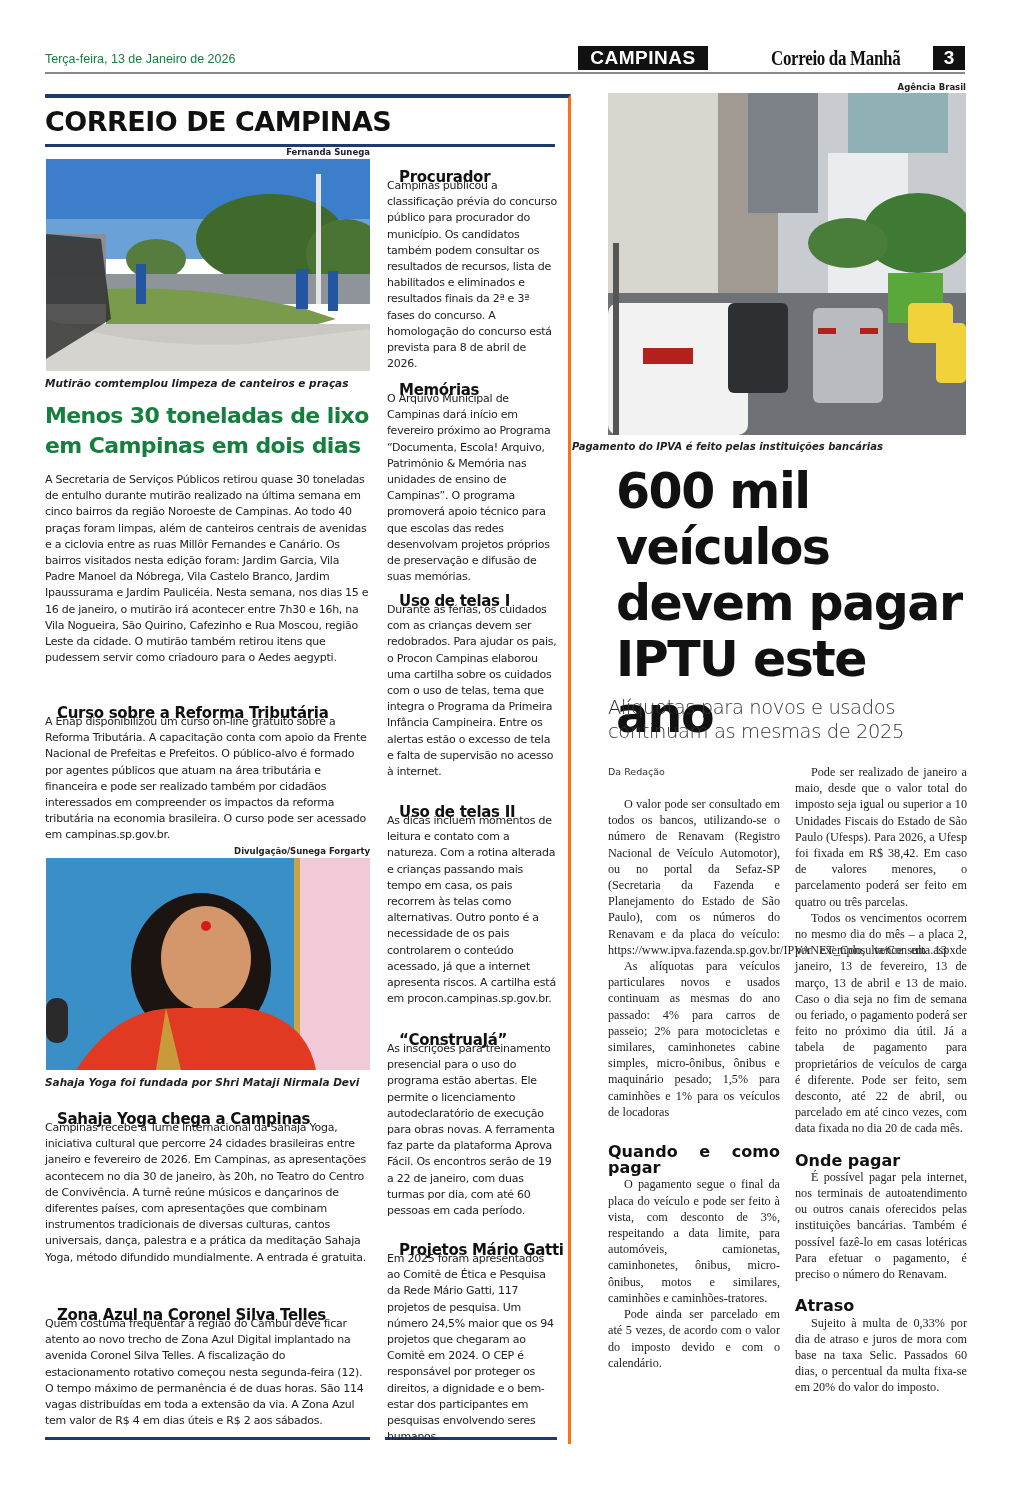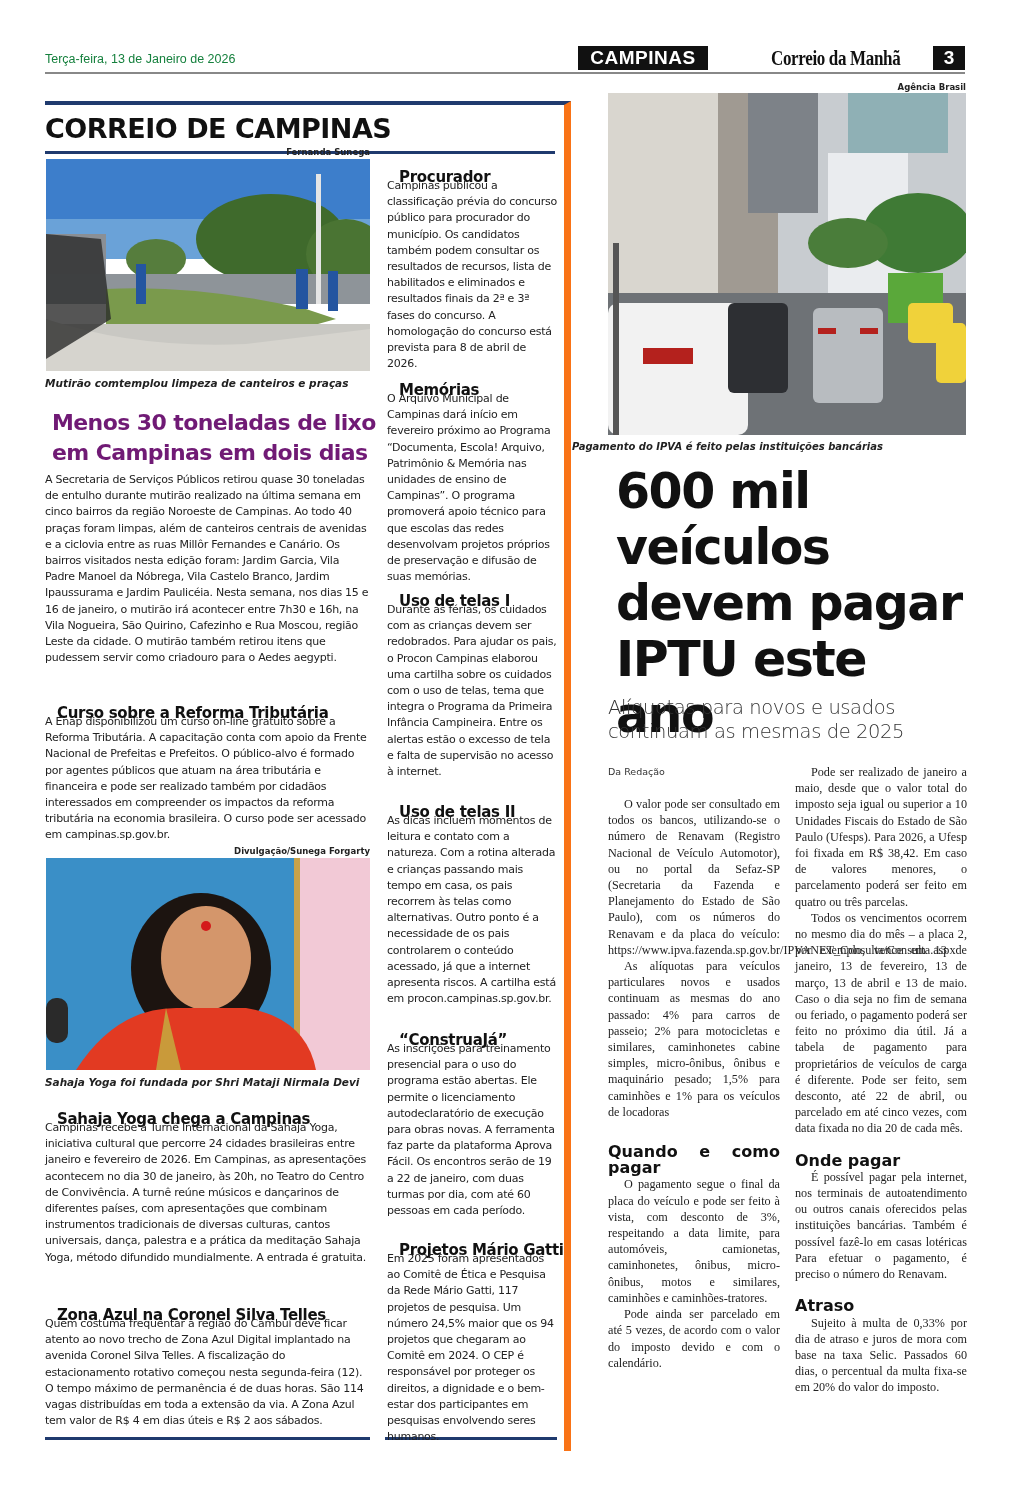--- a/index.html
+++ b/index.html
@@ -6,35 +6,35 @@
   body { width:1010px; height:1488px; position:relative; overflow:hidden; color:#1a1a1a; font-family:"DejaVu Sans", sans-serif; }
 
   
   .masthead { position:absolute; left:45px; top:44px; width:920px; height:28px; border-bottom:2px solid #888; }
   .date { position:absolute; left:0; top:8px; font-size:12.5px; color:#15803d; font-family:"Liberation Sans", sans-serif; }
   .section-label { position:absolute; left:533px; top:2px; width:130px; height:24px; background:#111; color:#fff; font-family:"Liberation Sans", sans-serif; font-weight:bold; font-size:19px; letter-spacing:0.5px; text-align:center; line-height:24px; }
   .paper-name { position:absolute; left:726px; top:3px; font-family:"Liberation Serif", serif; font-weight:bold; font-size:20px; letter-spacing:-0.4px; color:#111; transform:scaleX(0.85); transform-origin:left; }
   .page-number { position:absolute; right:0; top:2px; width:32px; height:24px; background:#111; color:#fff; font-family:"Liberation Sans", sans-serif; font-weight:bold; font-size:19px; text-align:center; line-height:24px; }
 
   
-  .box { position:absolute; left:45px; top:101px; width:526px; height:1350px; border-top:4px solid #1f3a6e; border-right:7px solid #f97316; box-sizing:border-box; }
+  .box { position:absolute; left:45px; top:94px; width:526px; height:1350px; border-top:4px solid #1f3a6e; border-right:3px solid #f97316; box-sizing:border-box; }
   .box-title { position:absolute; left:0; top:8px; font-family:"DejaVu Sans", sans-serif; font-weight:bold; font-size:27px; letter-spacing:-0.5px; color:#111; }
   .box-rule { position:absolute; left:0; top:46px; width:510px; height:3px; background:#1f3a6e; }
   .box-bottom-left { position:absolute; left:45px; top:1437px; width:325px; height:3px; background:#1f3a6e; }
   .box-bottom-mid { position:absolute; left:385px; top:1437px; width:172px; height:3px; background:#1f3a6e; }
 
   .credit { font-family:"DejaVu Sans", sans-serif; font-size:8.5px; color:#222; text-align:right; font-weight:600; }
   .caption { font-family:"DejaVu Sans", sans-serif; font-style:italic; font-size:10.5px; color:#222; font-weight:600; }
 
   .col-a { position:absolute; left:45px; width:325px; }
   .col-b { position:absolute; left:387px; width:172px; }
 
   .sans-body { font-family:"DejaVu Sans", sans-serif; font-size:11px; line-height:16.2px; color:#222; letter-spacing:-0.25px; margin:0; }
   .sans-h { font-family:"DejaVu Sans", sans-serif; font-size:15px; font-weight:600; color:#111; margin:12px; letter-spacing:-0.3px; }
-  .big-h { font-family:"DejaVu Sans", sans-serif; font-size:22px; line-height:30px; color:#701a75; margin:7px; letter-spacing:-0.6px; }
+  .big-h { font-family:"DejaVu Sans", sans-serif; font-size:22px; line-height:30px; color:#15803d; margin:0; letter-spacing:-0.6px; }
 
   .photo { position:absolute; overflow:hidden; }
   .photo svg { display:block; width:100%; height:100%; }
 
   
   .hero-headline { position:absolute; left:608px; top:456px; width:360px; font-family:"DejaVu Sans", sans-serif; font-size:49px; font-weight:600; line-height:56px; letter-spacing:-1.5px; color:#111; margin:8px; }
   .subhead { position:absolute; left:608px; top:696px; width:360px; font-family:"DejaVu Sans", sans-serif; font-size:19.5px; line-height:24px; color:#333; letter-spacing:-0.4px; margin:0; font-weight:300; }
   .byline { position:absolute; left:608px; top:766px; font-family:"DejaVu Sans", sans-serif; font-size:9.5px; color:#333; }
   .serif-col { position:absolute; width:172px; font-family:"Liberation Serif", serif; font-size:12.2px; line-height:16.2px; color:#222; text-align:justify; }
   .serif-col p { margin:0; text-indent:16px; }

